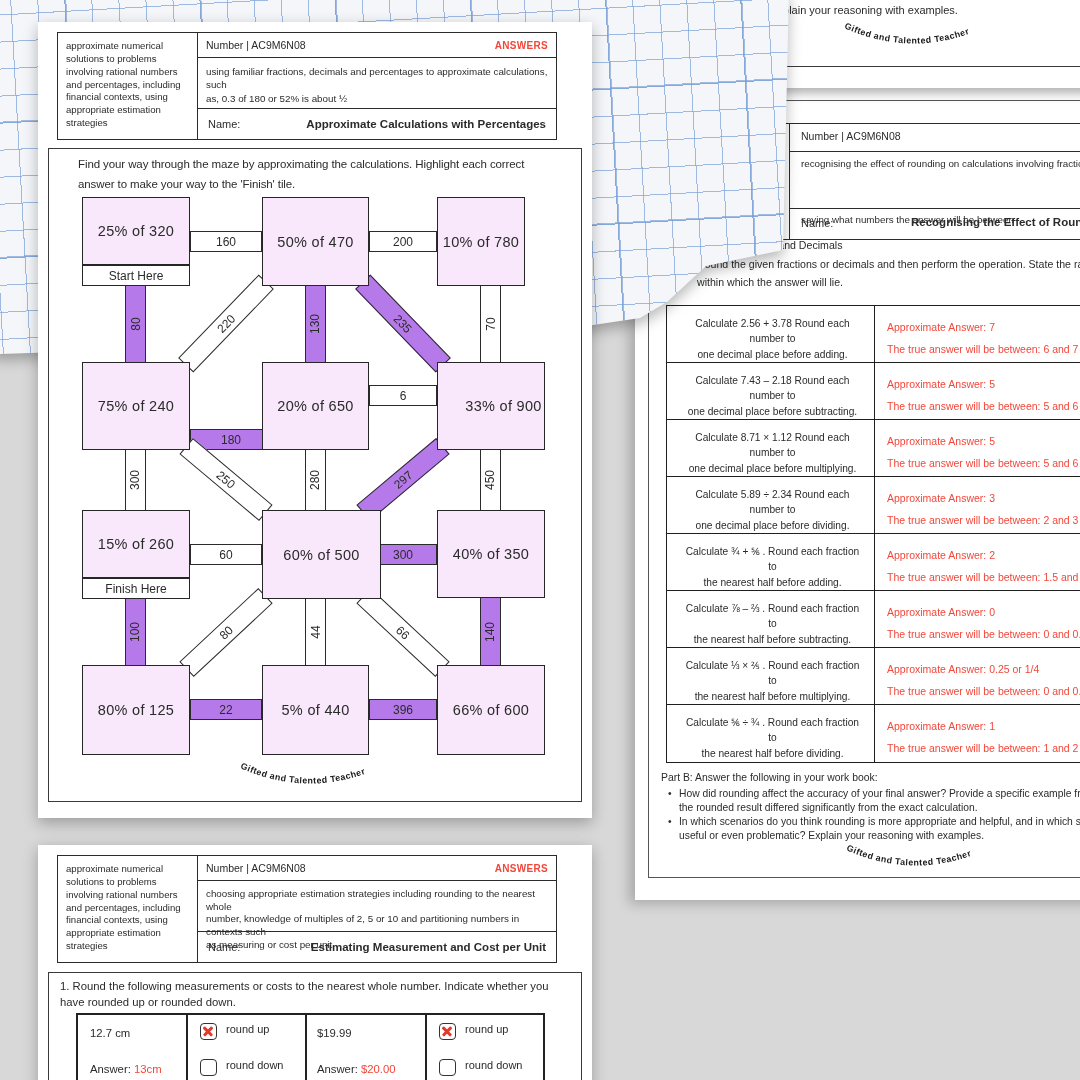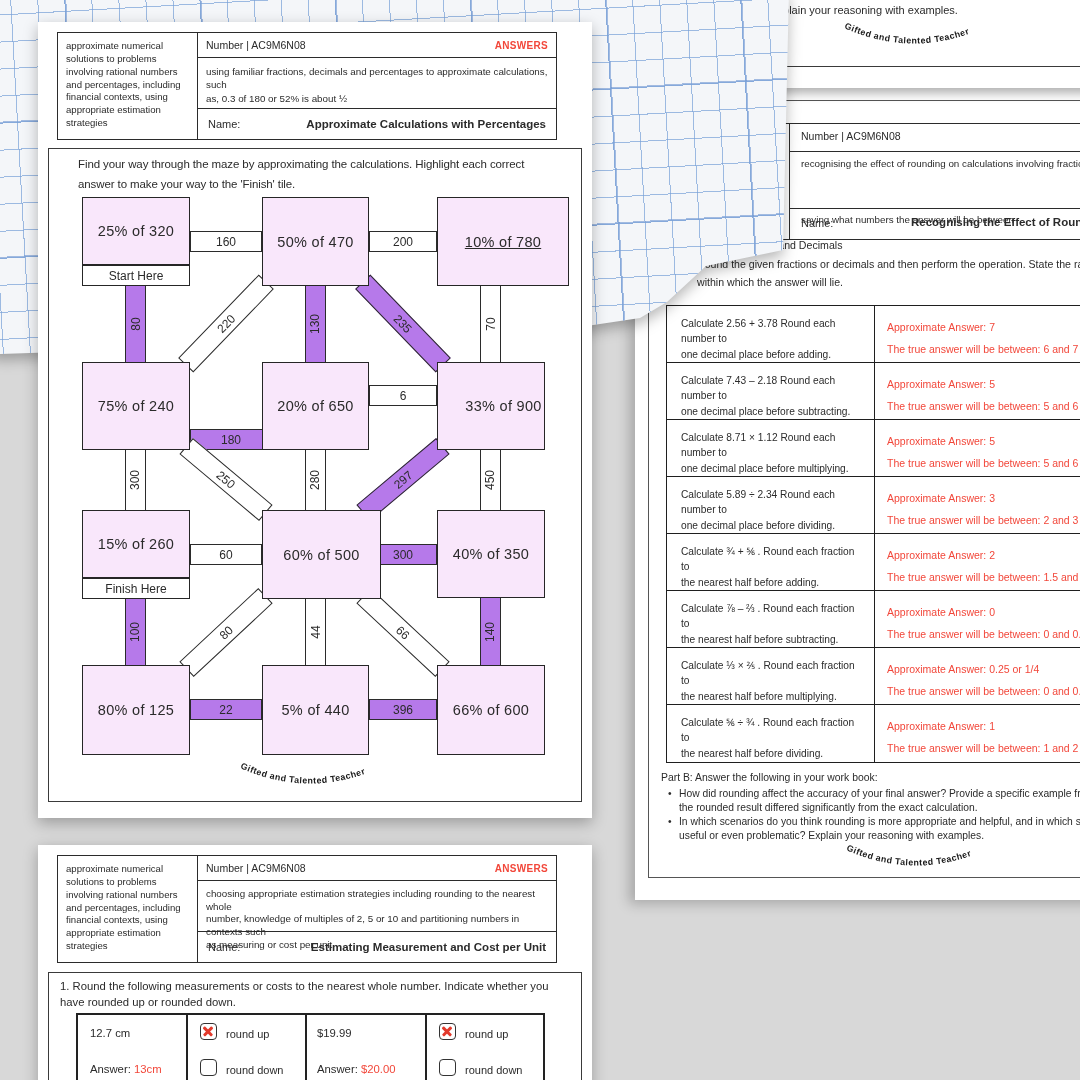--- a/index.html
+++ b/index.html
@@ -53,30 +53,30 @@
         align-items:center;justify-content:center;font-size:12px;z-index:1;}
   .conn.v{width:21px;}
   .conn.v span{transform:rotate(-90deg);}
   .conn.hl{background:#b679ea;}
 
   
   .rtable{position:absolute;border:1.8px solid #1f1f1f;}
   .rrow{position:absolute;left:0;right:0;height:57px;border-bottom:1.8px solid #1f1f1f;}
   .rrow:last-child{border-bottom:none;}
   .rq{position:absolute;left:0;top:0;bottom:0;width:208px;border-right:1.8px solid #1f1f1f;
-      padding:10px 10px 0 14px;font-size:10.2px;line-height:1.5;}
+      padding:10px 10px 0 14px;font-size:10.2px;line-height:1.5;text-align:center;}
   .ra{position:absolute;left:208px;right:0;top:0;bottom:0;padding:10px 0 0 12px;font-size:10.5px;
       color:#f2473a;line-height:2.1;}
   .bullet{position:absolute;font-size:10.3px;white-space:nowrap;}
   .bullet::before{content:"•";position:absolute;left:-11px;}
 
   
   .etable{position:absolute;border:2px solid #222;}
   .ecol{position:absolute;top:0;bottom:0;border-left:2px solid #222;}
-  .chk{position:absolute;display:flex;align-items:flex-end;gap:9px;font-size:11px;}
+  .chk{position:absolute;display:flex;align-items:flex-start;gap:9px;font-size:11px;}
   .box{width:17px;height:17px;border:1.8px solid #333;border-radius:4px;position:relative;background:#fff;flex:0 0 auto;}
   .box.checked::before,.box.checked::after{content:"";position:absolute;left:0.7px;top:5.6px;width:12px;height:2.6px;
       background:#e23a2c;border-radius:1px;}
   .box.checked::before{transform:rotate(45deg);}
   .box.checked::after{transform:rotate(-45deg);}
   .red{color:#f2473a;}
   .logo{position:absolute;}
   .logo text{font-family:"Liberation Sans",sans-serif;}
 </style>
 </head>
@@ -233,21 +233,21 @@
     <div class="conn" style="left:130px;top:291px;width:116px;transform:rotate(-46deg);">220</div>
     <div class="conn hl" style="left:307px;top:291px;width:116px;transform:rotate(46deg);">235</div>
     <div class="conn" style="left:136px;top:447px;width:104px;transform:rotate(40deg);">250</div>
     <div class="conn hl" style="left:313px;top:447px;width:104px;transform:rotate(-40deg);">297</div>
     <div class="conn" style="left:134px;top:600px;width:108px;transform:rotate(-43deg);">80</div>
     <div class="conn" style="left:311px;top:600px;width:108px;transform:rotate(43deg);">66</div>
 
     <div class="tile" style="left:44px;top:175px;width:108px;height:68px;">25% of 320</div>
     <div class="strip" style="left:44px;top:243px;width:108px;height:21px;">Start Here</div>
     <div class="tile" style="left:224px;top:175px;width:107px;height:89px;text-align:right;">50% of 470</div>
-    <div class="tile" style="left:399px;top:175px;width:132px;height:89px;text-decoration:underline;">10% of 780</div>
+    <div class="tile" style="left:399px;top:175px;width:88px;height:89px;">10% of 780</div>
     <div class="tile" style="left:44px;top:340px;width:108px;height:88px;">75% of 240</div>
     <div class="tile" style="left:224px;top:340px;width:107px;height:88px;">20% of 650</div>
     <div class="tile" style="left:399px;top:340px;width:108px;height:88px;padding-left:25px;">33% of 900</div>
     <div class="tile" style="left:44px;top:488px;width:108px;height:68px;">15% of 260</div>
     <div class="strip" style="left:44px;top:556px;width:108px;height:21px;">Finish Here</div>
     <div class="tile" style="left:224px;top:488px;width:119px;height:89px;">60% of 500</div>
     <div class="tile" style="left:399px;top:488px;width:108px;height:88px;">40% of 350</div>
     <div class="tile" style="left:44px;top:643px;width:108px;height:90px;">80% of 125</div>
     <div class="tile" style="left:224px;top:643px;width:107px;height:90px;">5% of 440</div>
     <div class="tile" style="left:399px;top:643px;width:108px;height:90px;">66% of 600</div>

